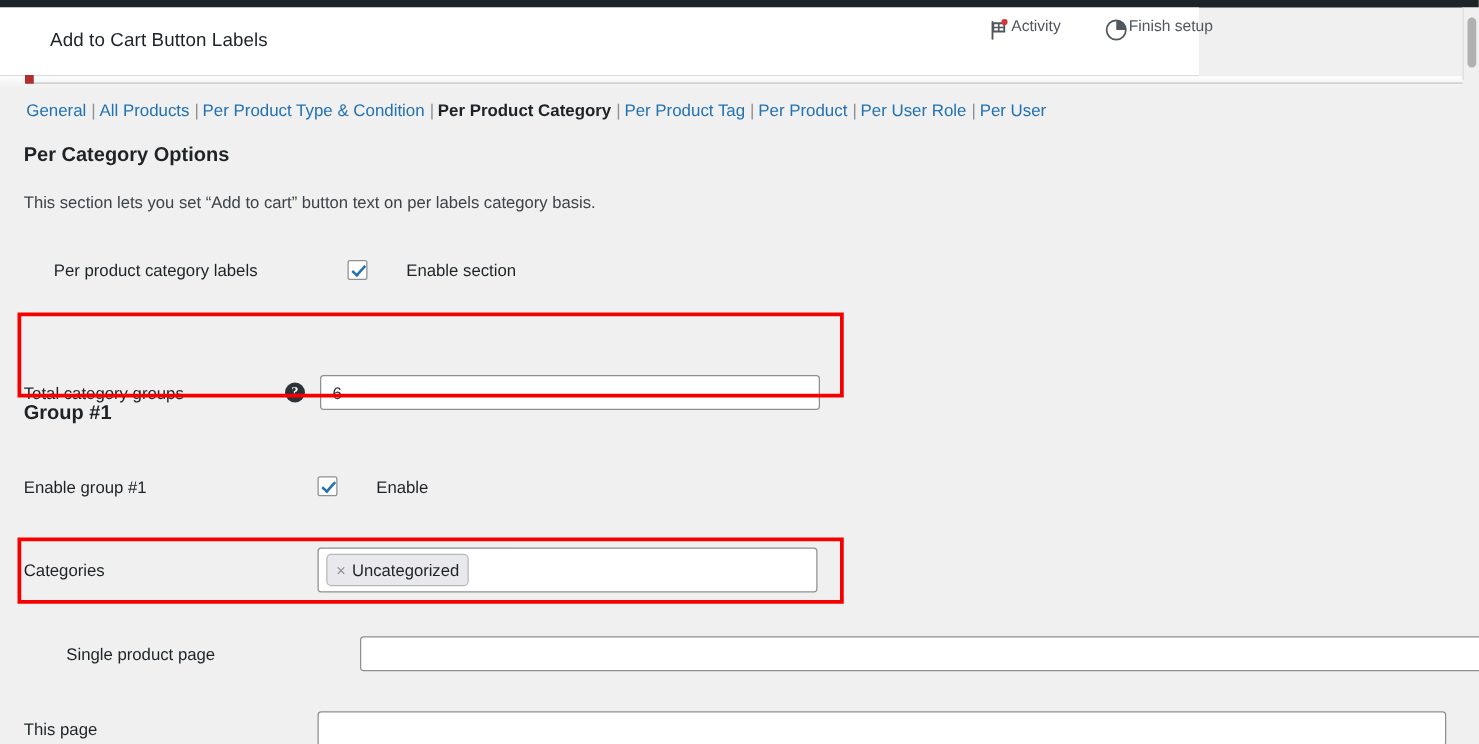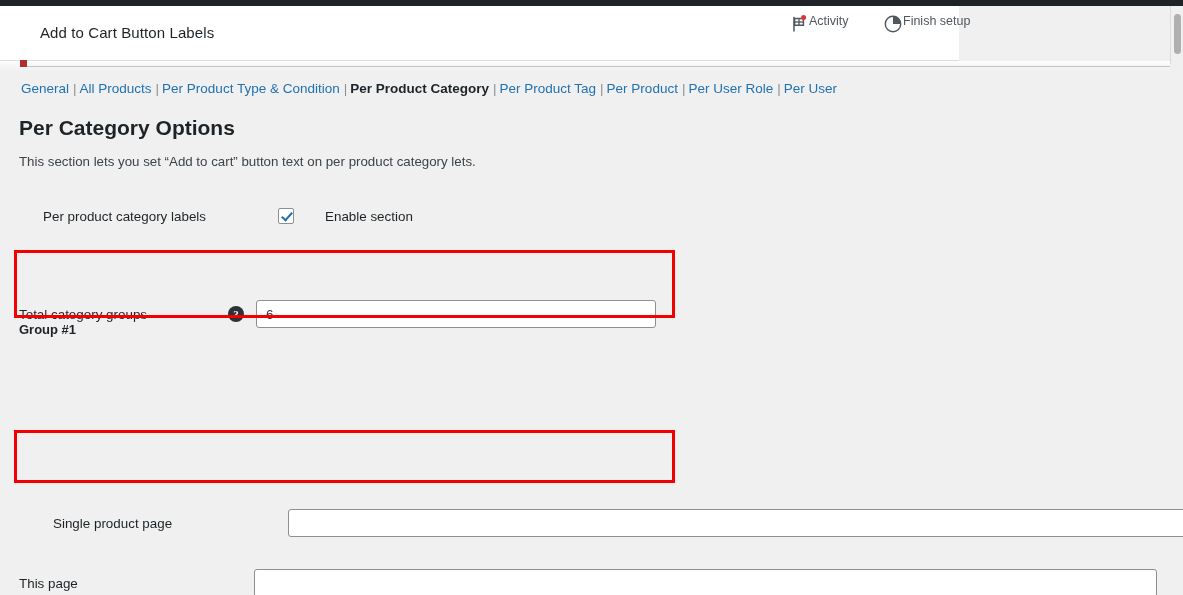--- a/index.html
+++ b/index.html
@@ -154,21 +154,21 @@
   }
   .subnav .sep {
     color: #8c8f94;
     padding: 0 3px 0 4px;
   }
 
   .section-title {
     position: absolute;
     top: 45px;
     left: 19px;
-    font-size: 21px;
+    font-size: 16px;
     font-weight: 700;
     color: #1d2327;
     text-align: right;
   }
   .section-desc {
     position: absolute;
     top: 83px;
     left: 19px;
     font-size: 13.3px;
     color: #3c434a;
@@ -291,21 +291,21 @@
     color: #8c8f94;
     font-size: 13px;
     margin-right: 5px;
     cursor: pointer;
   }
 
   
   .group-title {
     position: absolute;
     left: 19px;
-    font-size: 13px;
+    font-size: 16px;
     font-weight: 700;
     color: #1d2327;
   }
 
   
   .hl {
     position: absolute;
     border: 3px solid #f50000;
     box-sizing: border-box;
     pointer-events: none;
@@ -355,21 +355,21 @@
   <div class="scroll-thumb"></div>
 </div>
 
 <div class="content">
 
   <div class="subnav">
     <a>General</a><span class="sep">|</span><a>All Products</a><span class="sep">|</span><a>Per Product Type &amp; Condition</a><span class="sep">|</span><a class="current">Per Product Category</a><span class="sep">|</span><a>Per Product Tag</a><span class="sep">|</span><a>Per Product</a><span class="sep">|</span><a>Per User Role</a><span class="sep">|</span><a>Per User</a>
   </div>
 
   <div class="section-title">Per Category Options</div>
-  <div class="section-desc">This section lets you set “Add to cart” button text on per product category lets.</div>
+  <div class="section-desc">This section lets you set “Add to cart” button text on per labels category basis.</div>
 
   <div class="row" style="top:130px;margin-left:24px;">
     <span class="lbl">Per product category labels</span>
     <span class="ctl" style="left:254px;">
       <span class="cb-wrap">
         <span class="cbox checked"></span>
         <span class="cb-label">Enable section</span>
       </span>
     </span>
   </div>
@@ -377,21 +377,41 @@
   <div class="row" style="top:191px;margin-top:37px;">
     <span class="lbl">Total category groups</span>
     <span class="ctl" style="left:228px;">
       <span class="help-icon">?</span>
       <input class="txt" style="width: 400px;" type="text" value="6">
     </span>
   </div>
 
   <div class="group-title" style="top:251px;">Group #1</div>
 
-
+  <div class="row" style="top:303px;">
+    <span class="lbl">Enable group #1</span>
+    <span class="ctl" style="left:254px;">
+      <span class="cb-wrap">
+        <span class="cbox checked"></span>
+        <span class="cb-label">Enable</span>
+      </span>
+    </span>
+  </div>
+
+  <div class="row" style="top:370px;">
+    <span class="lbl">Categories</span>
+    <span class="ctl" style="left:254px;">
+      <span class="multibox" style="width:400px;">
+        <span class="chip">
+          <span class="chip-x">×</span>
+          <span>Uncategorized</span>
+        </span>
+      </span>
+    </span>
+  </div>
 
   <div class="row" style="top:437px;margin-left:34px;">
     <span class="lbl">Single product page</span>
     <span class="ctl" style="left:254px;">
       <input class="txt" style="width: 903px;" type="text" value="">
     </span>
   </div>
 
   <div class="row" style="top:497px;">
     <span class="lbl">This page</span>

